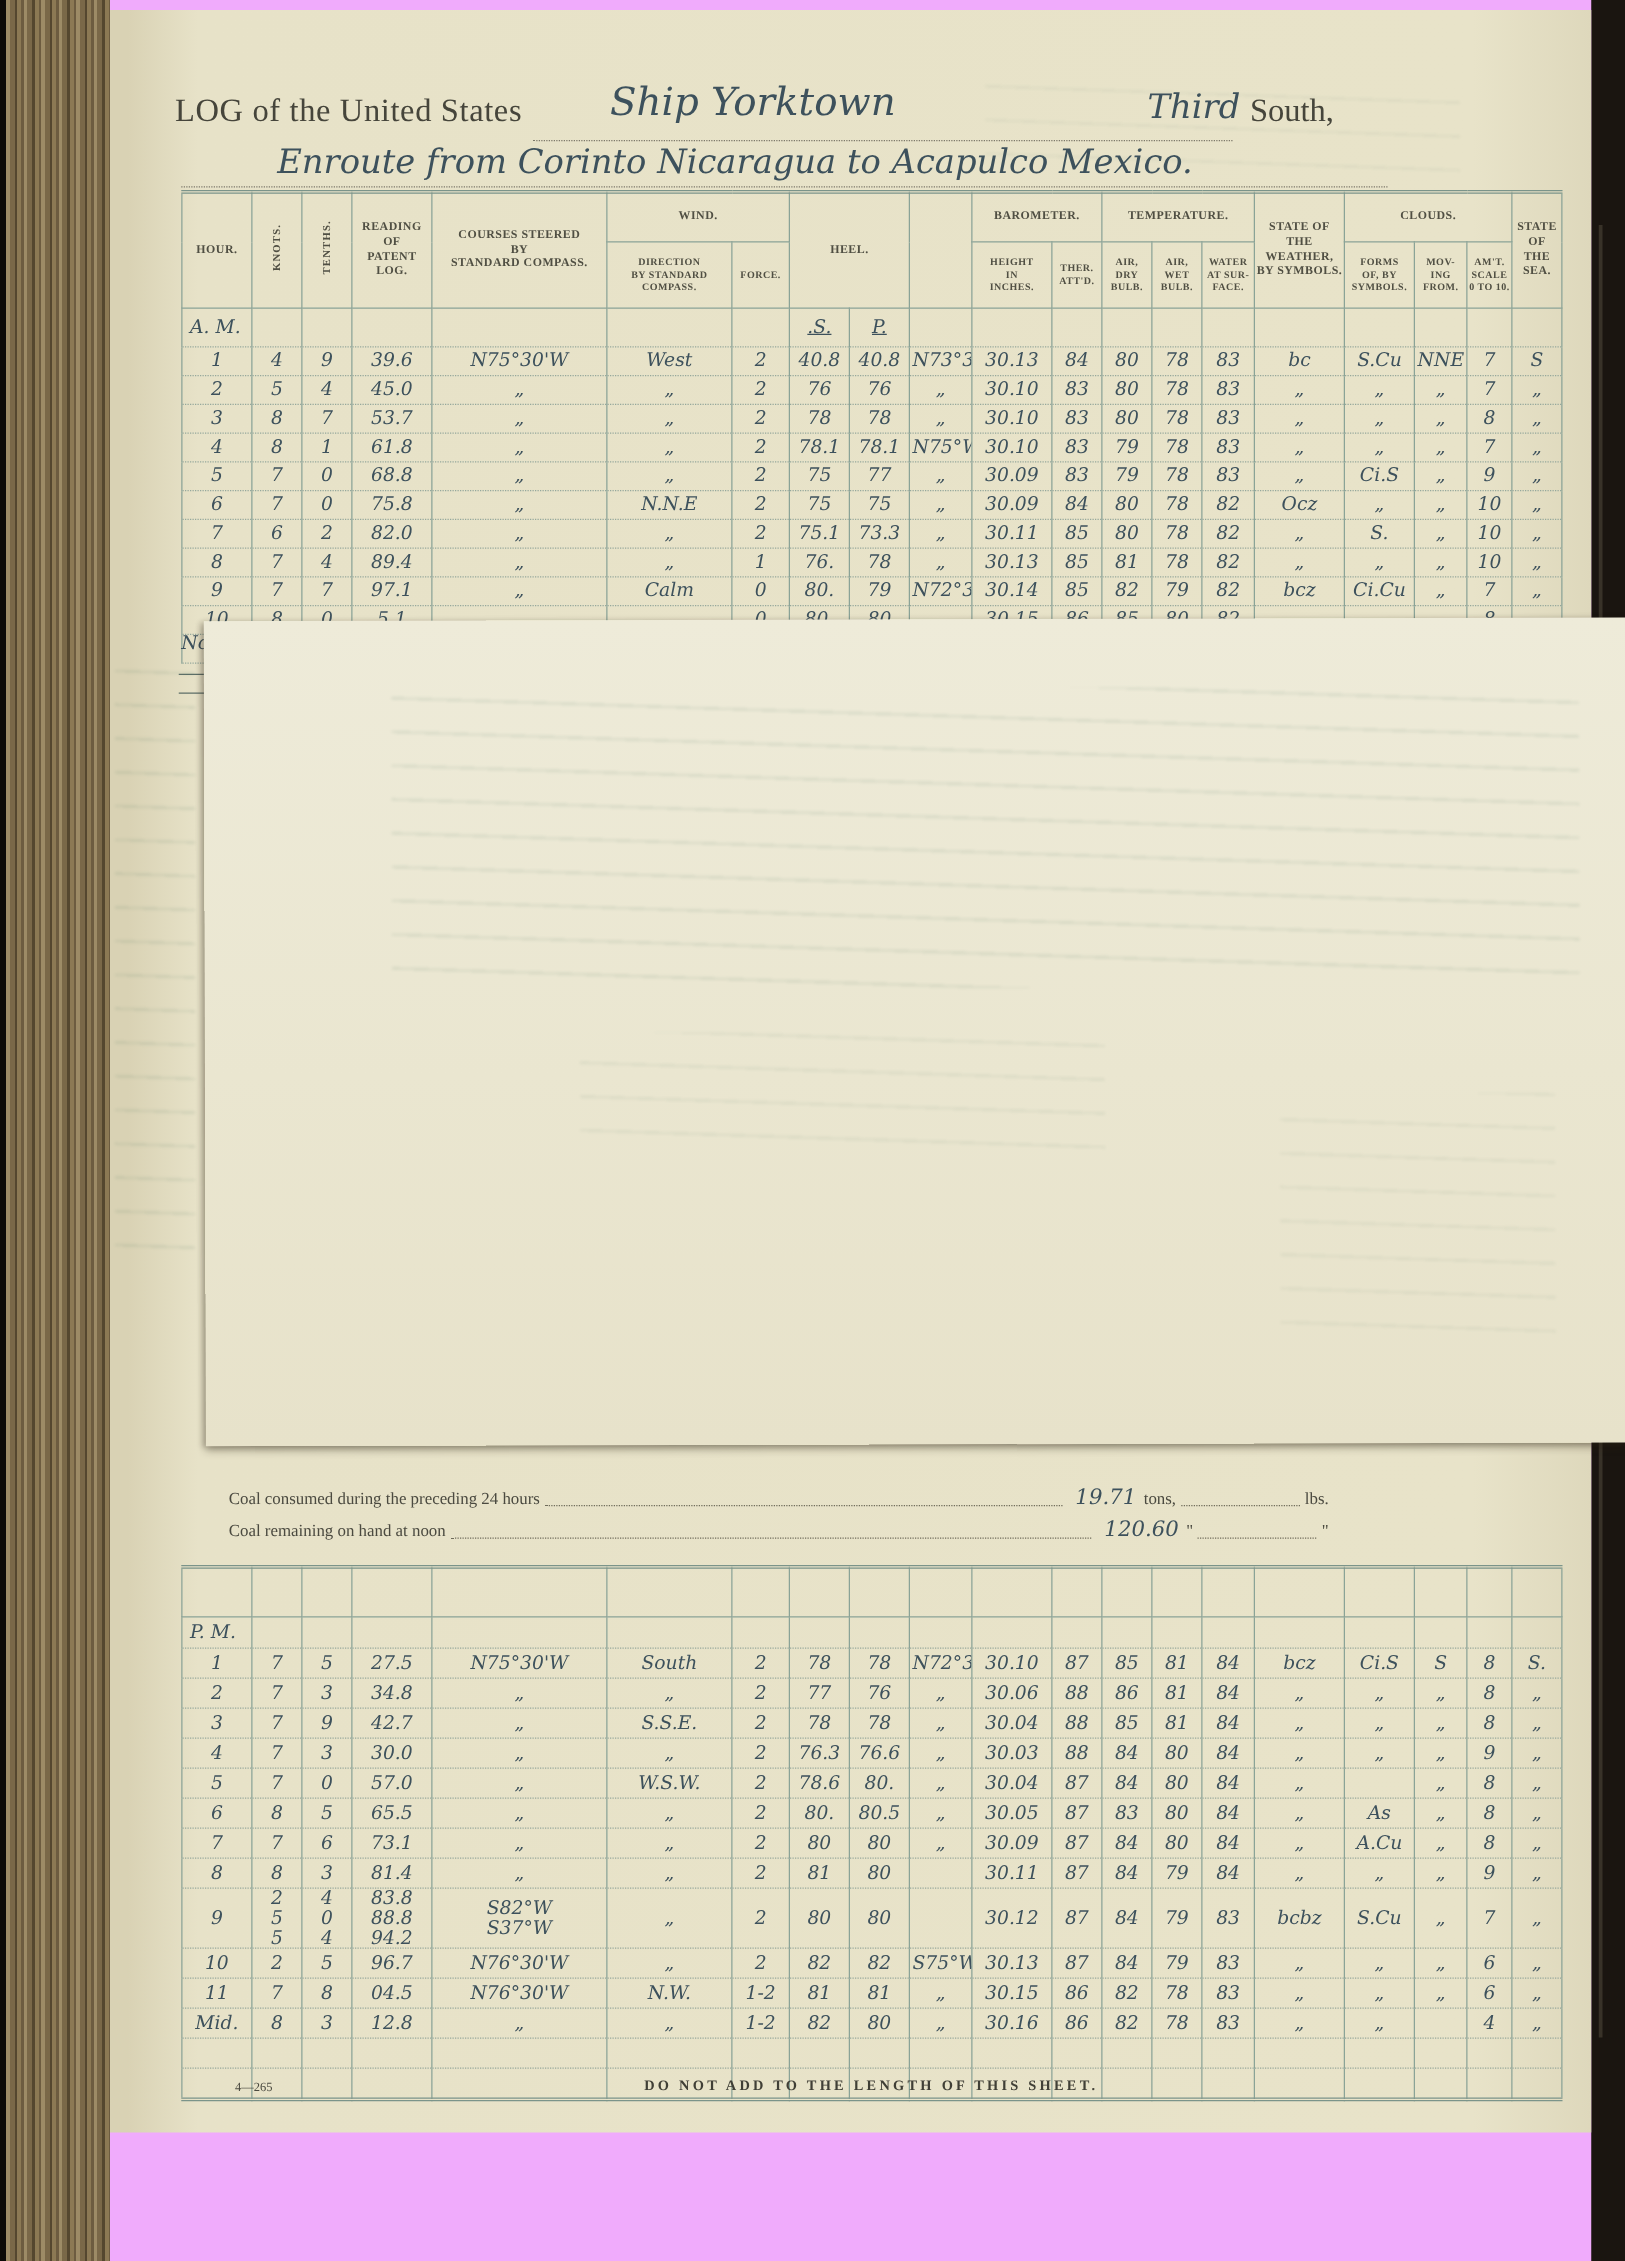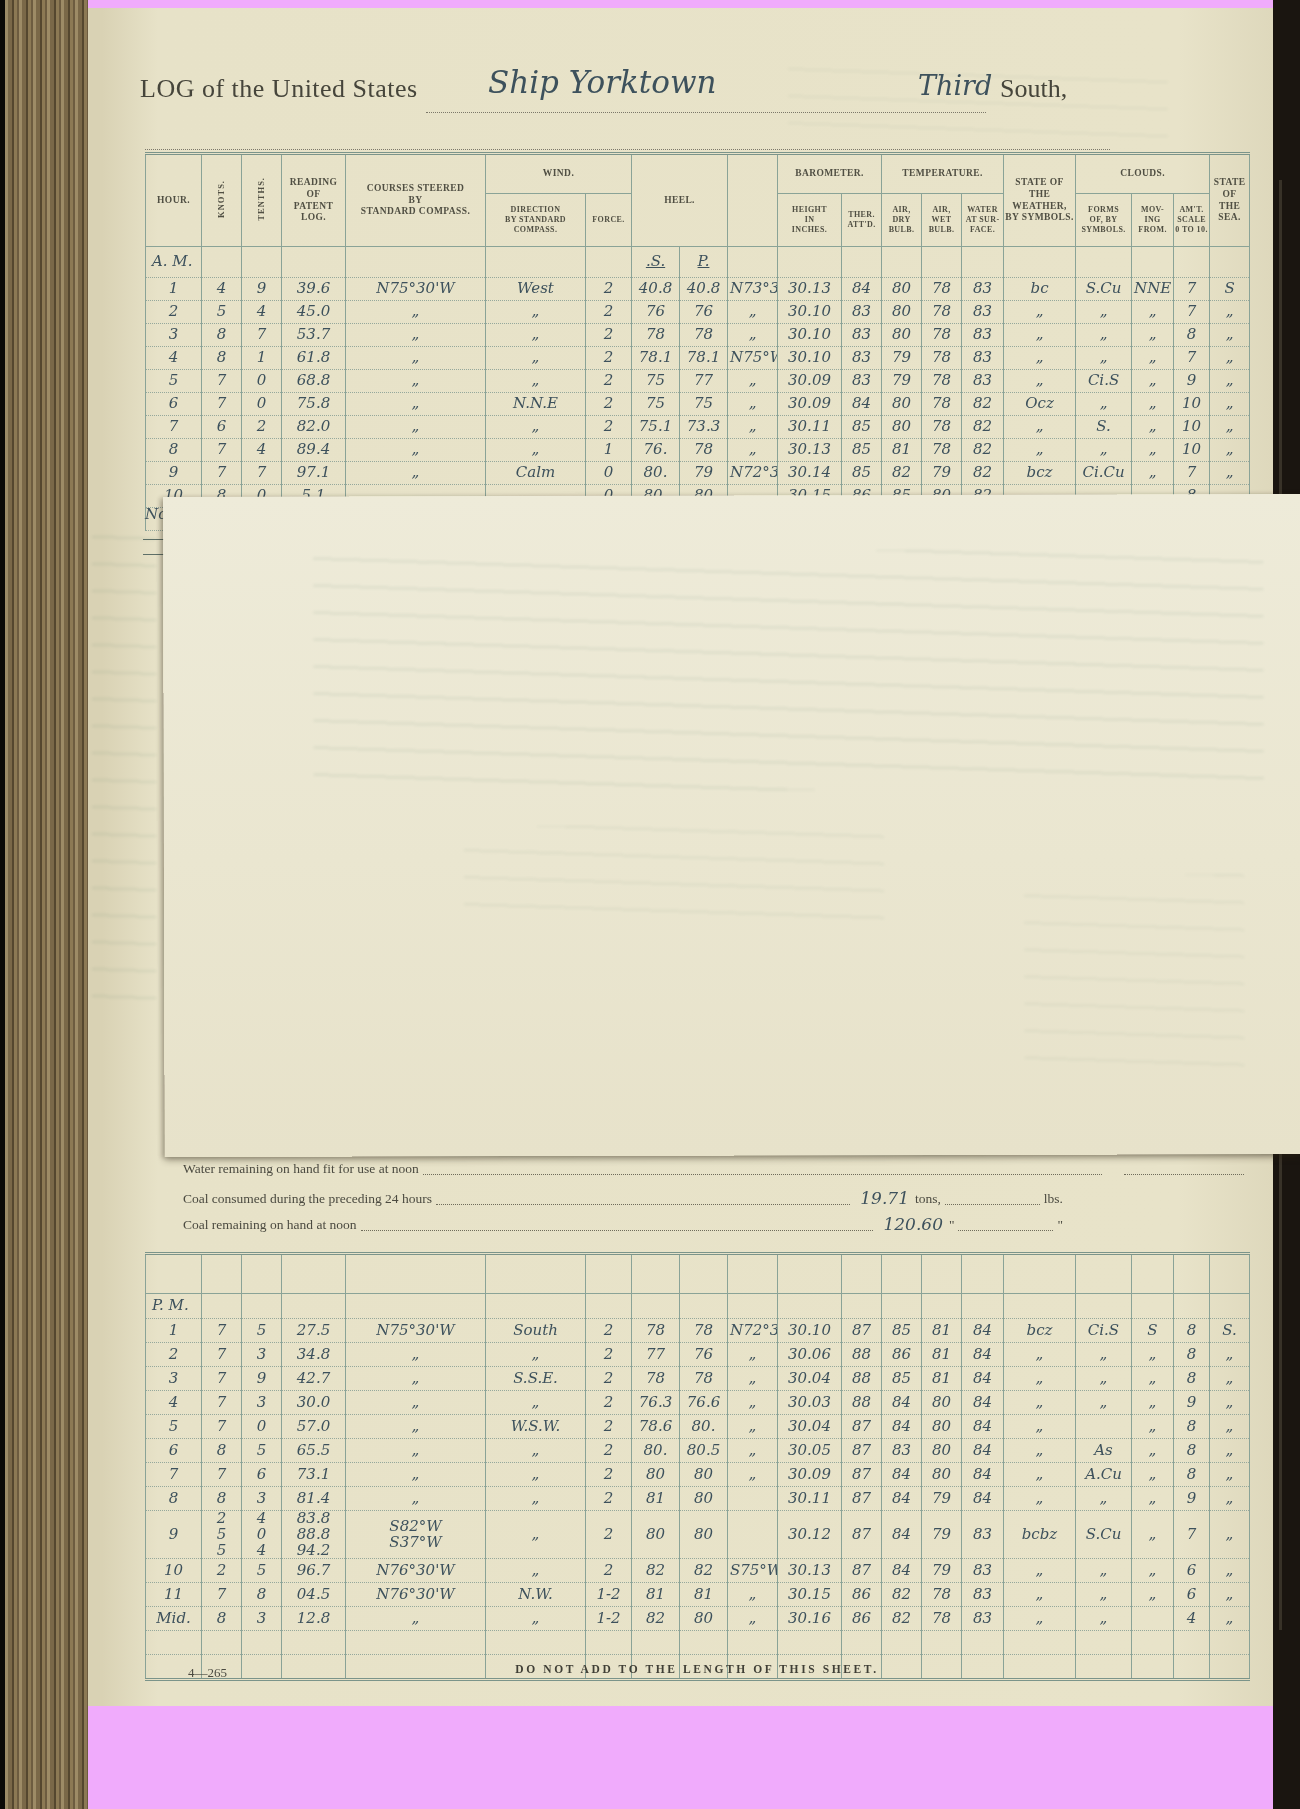--- a/index.html
+++ b/index.html
@@ -52,37 +52,38 @@
   .supply{position:absolute;left:95px;width:880px;display:flex;align-items:flex-end;}
   .supply .slabel{font-family:"Liberation Serif",serif;font-size:13.5px;color:#4b4a40;white-space:nowrap;}
   .leader{flex:1;border-bottom:1.6px dotted #6f6c5b;height:1em;margin:0 4px 2px;}
   .leader.w95{flex:0 0 95px;}
   .leader.short{flex:0 0 120px;}
   .leader-gap{flex:0 0 14px;}
   .bigval{font-family:"DejaVu Serif",serif;font-style:italic;font-size:17px;color:#3d515c;margin:0 6px -1px;}
   .peek{position:absolute;width:36px;border-top:1.4px solid #5e6f68;}
   .footer-notice{position:absolute;left:57px;top:1655px;width:1104px;text-align:center;
     font-family:"Liberation Serif",serif;font-weight:bold;font-size:11.5px;letter-spacing:2.6px;color:#403f36;}
-  .footer-num{position:absolute;left:100px;top:1657px;font-family:"Liberation Serif",serif;font-size:13px;color:#4b4a40;}
+  .footer-num{position:absolute;left:100px;top:1657px;font-family:"Liberation Serif",serif;font-size:10px;color:#4b4a40;}
 </style>
 </head>
 <body>
 
 <div class="root">
   <div class="spine"></div>
   <div class="right-band"></div>
 
   <div class="page">
 
     <span class="abs print" style="left:52px;top:66px;font-size:26px;letter-spacing:.5px;">LOG of the United States</span>
     <span class="dotline" style="left:338px;top:104px;width:560px;"></span>
     <span class="abs hand" style="left:352px;top:56px;font-size:31px;margin-left:48px;">Ship Yorktown</span>
     <span class="abs hand" style="left:830px;top:62px;font-size:27px;">Third</span>
     <span class="abs print" style="left:912px;top:66px;font-size:26px;">South,</span>
     <span class="dotline" style="left:57px;top:141px;width:965px;"></span>
+    <span class="abs hand" style="left:120px;top:106px;width:760px;text-align:center;font-size:27px;">Enroute from Corinto Nicaragua to Acapulco Mexico.</span>
 
     <table class="logtable am abs" style="left:57px;top:144px;">
       <colgroup>
         <col style="width:56px">
           <col style="width:40px">
           <col style="width:40px">
           <col style="width:64px">
         <col style="width:140px">
           <col style="width:100px">
           <col style="width:46px">
@@ -436,26 +437,20 @@
           </tr>
         </tbody>
     </table>
 
     <span class="abs hand" style="left:57px;top:497px;font-size:15px;">Noon</span>
     <span class="peek" style="left:55px;top:531px;"></span>
     <span class="peek" style="left:55px;top:546px;"></span>
     <div class="scribble" style="left:4px;top:505px;width:64px;height:500px;"></div>
     <div class="scribble" style="left:700px;top:52px;width:380px;height:80px;opacity:.06;"></div>
 
-    <div class="supply" style="top:1150px;width:1065px;">
-      <span class="slabel">Water remaining on hand fit for use at noon</span>
-      <span class="leader"></span>
-      <span class="leader-gap"></span>
-      <span class="leader short"></span>
-    </div>
     <div class="supply" style="top:1180px;">
       <span class="slabel">Coal consumed during the preceding 24 hours</span>
       <span class="leader"></span>
       <span class="bigval">19.71</span>
       <span class="slabel">tons,</span>
       <span class="leader w95"></span>
       <span class="slabel">lbs.</span>
     </div>
     <div class="supply" style="top:1206px;">
       <span class="slabel">Coal remaining on hand at noon</span>

